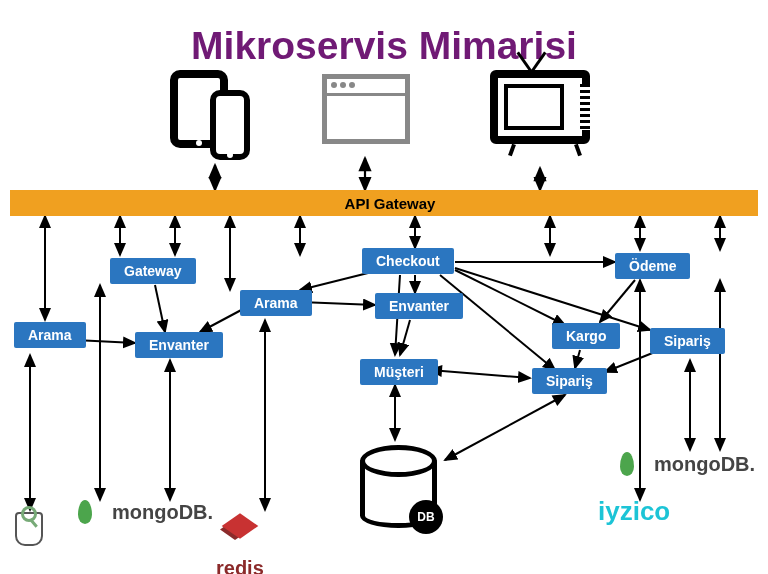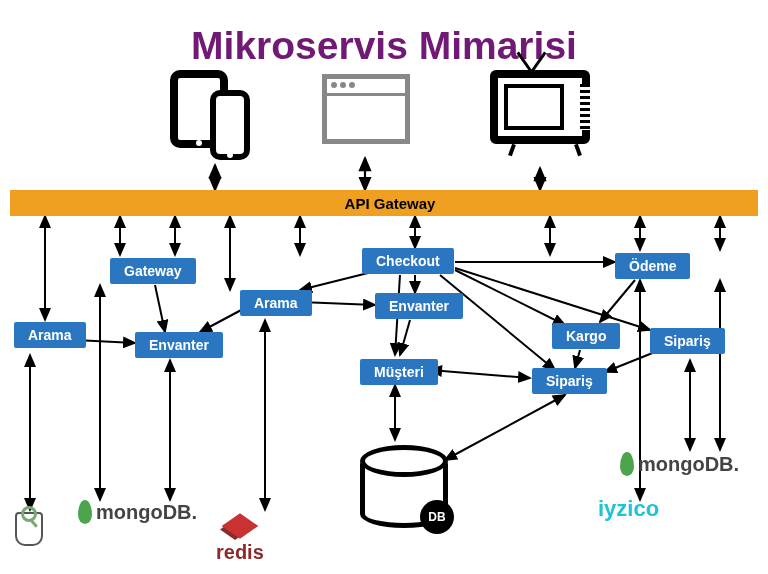--- a/index.html
+++ b/index.html
@@ -44,21 +44,21 @@
     white-space: nowrap;
   }
   .logo {
     position: absolute;
     font-size: 20px;
     font-weight: 700;
     color: #444;
     white-space: nowrap;
     display: flex;
     align-items: center;
-    gap: 4px;
+    gap: 20px;
   }
   .logo.mongo .leaf {
     width: 14px; height: 24px;
     background: #4ca54c;
     border-radius: 50% 50% 50% 50% / 60% 60% 40% 40%;
     display: inline-block;
   }
   .logo.iyzico { color: #1cc4d6; font-family: Verdana, sans-serif; }
   .logo.redis { color: #8b2a2a; flex-direction: column; }
   .logo.redis .cube {
@@ -152,21 +152,21 @@
   .antenna::after  { transform: rotate(35deg);  transform-origin: bottom; }
   .tv-legs { position:absolute; bottom:-12px; left:20px; right:20px; height:12px; }
   .tv-legs::before, .tv-legs::after {
     content:""; position:absolute; width:4px; height:12px; background:#000; top:0;
   }
   .tv-legs::before{ left:0; transform:rotate(20deg); }
   .tv-legs::after { right:0; transform:rotate(-20deg); }
 
   .db-cyl {
     position:absolute;
-    width: 88px; height: 88px;
+    width: 77px; height: 88px;
   }
   .db-cyl .cyl {
     position:absolute; left:0; right:0; top:10px; bottom:0;
     background:#fff;
     border:5px solid #000;
     border-radius: 44px / 14px;
   }
   .db-cyl .cyl::before {
     content:""; position:absolute; left:-5px; right:-5px; top:-10px; height:22px;
     border:5px solid #000; border-radius:50%;
@@ -317,20 +317,20 @@
 <div class="logo redis" style="left:216px; top:515px">
   <span class="cube"></span>
   <span>redis</span>
 </div>
 
 <div class="db-cyl" style="left:360px; top:440px">
   <div class="cyl"></div>
   <div class="badge">DB</div>
 </div>
 
-<div class="logo iyzico" style="left:598px; top:496px; font-size:22px;">
+<div class="logo iyzico" style="left:598px; top:496px; font-size:26px;">
   <span>iyzico</span>
 </div>
 
 <div class="logo mongo" style="left:620px; top:452px">
   <span class="leaf"></span>
   <span>mongoDB.</span>
 </div>
 
 </body></html>

